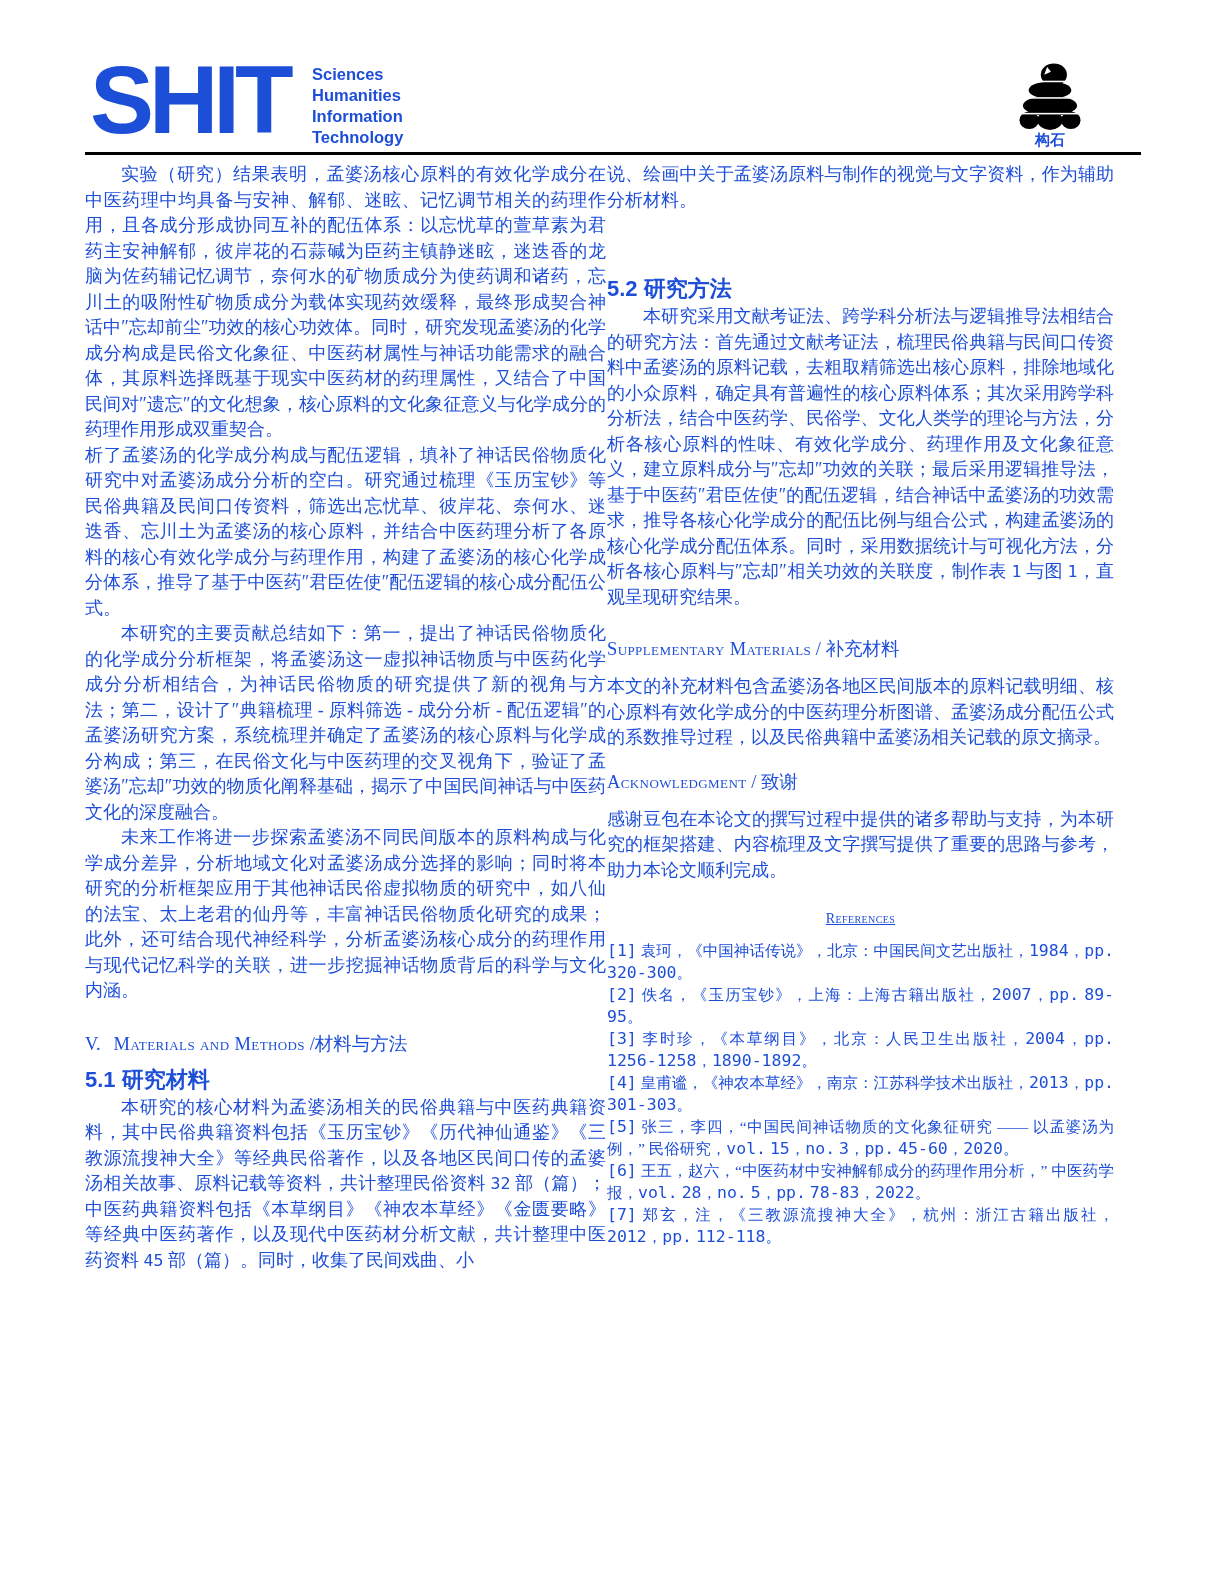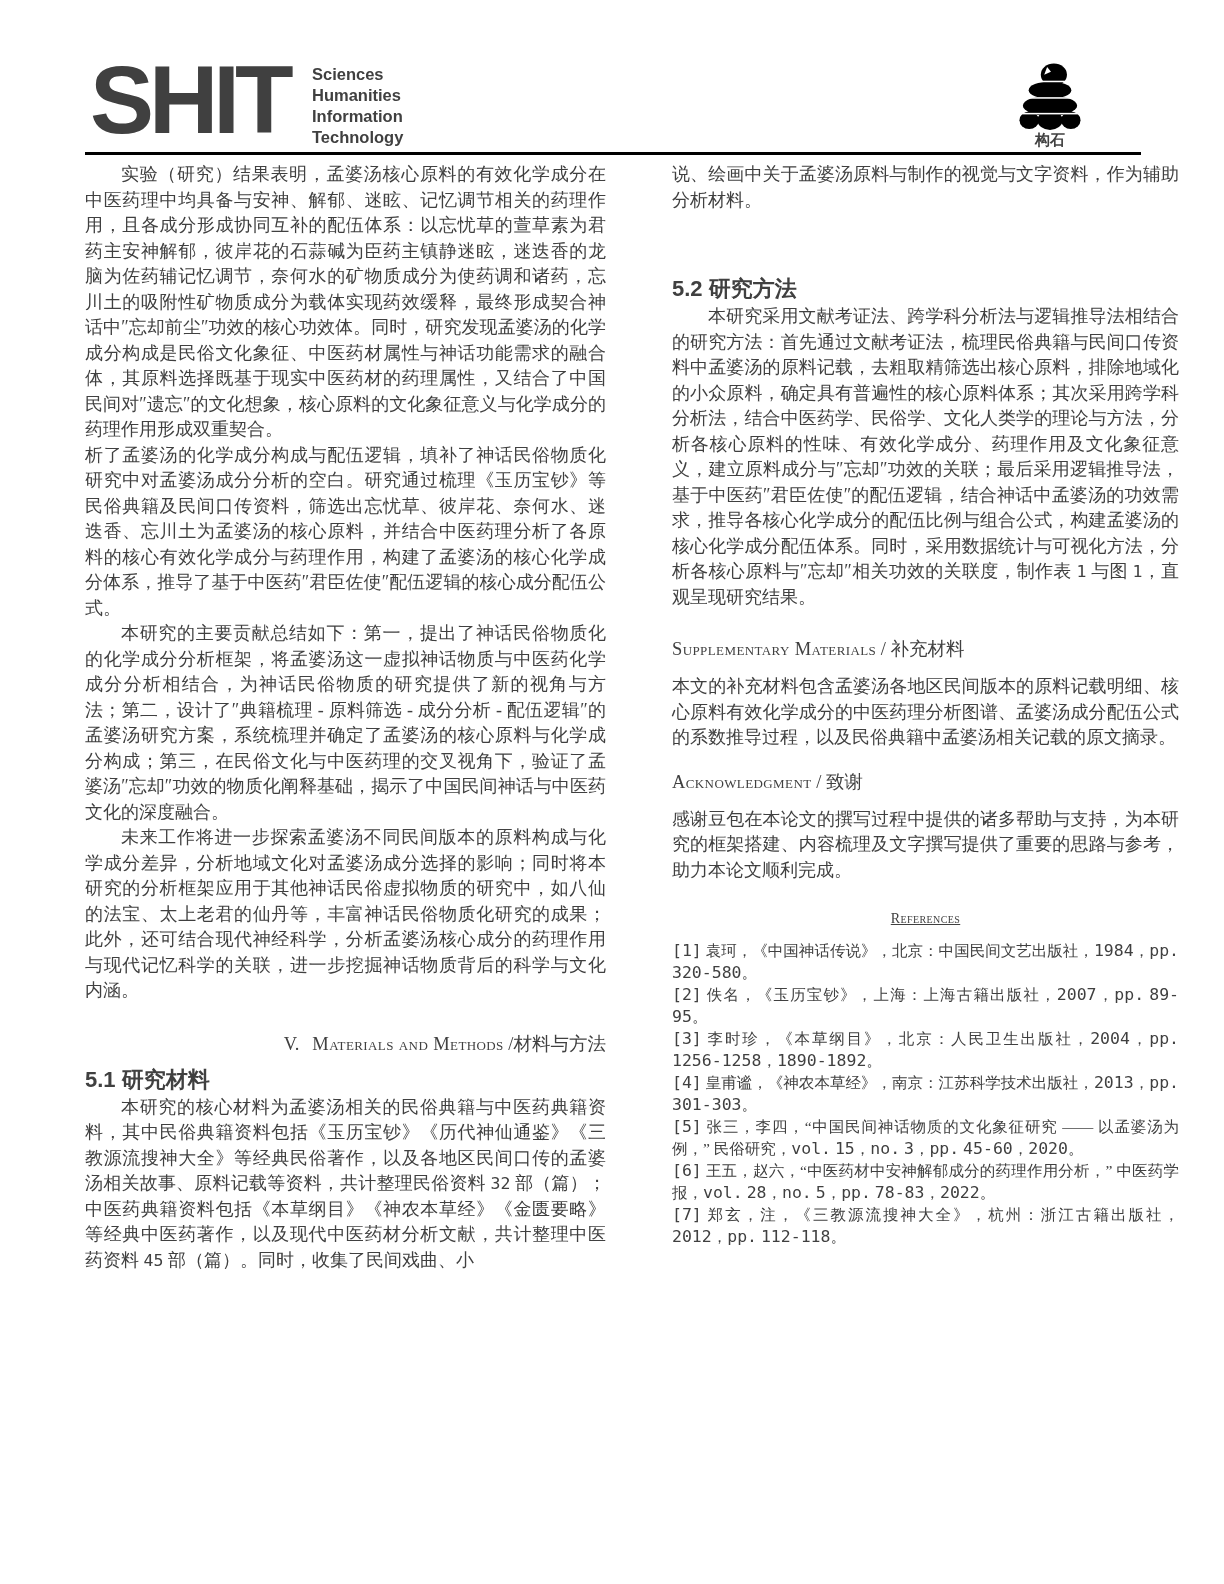--- a/index.html
+++ b/index.html
@@ -1,18 +1,18 @@
 <!DOCTYPE html>
 <html><head>
 <meta charset="utf-8">
 <style>
   html,body { margin:0; padding:0; background:#ffffff; }
   .page {
     position:relative; width:1224px; height:1584px; background:#fff;
-    font-family:"Liberation Serif","DejaVu Serif",serif; color:#404040;
+    font-family:"Liberation Serif","DejaVu Serif",serif; color:#1d4ed8;
     overflow:hidden;
   }
 
   
   .brand-logo {
     position:absolute; left:90px; top:52px;
     font-family:"Liberation Sans","DejaVu Sans",sans-serif;
     font-weight:900; font-size:96px; line-height:96px; letter-spacing:-5px;
   }
   .brand-tagline {
@@ -28,35 +28,35 @@
     font-family:"Liberation Sans","DejaVu Sans",sans-serif;
     font-weight:700; font-size:15px; line-height:16px; margin-top:2px;text-align:center;
   }
   .rule {
     position:absolute; left:85px; top:152px; width:1056px; height:3px; background:#000;
   }
 
   
   .col { position:absolute; top:162px; }
   .col-left  { left:85px;  width:521px; }
-  .col-right { left:672px; width:507px; }
+  .col-right { left:607px; width:507px; }
 
   p.body {
     margin:0; font-size:18px; line-height:25.5px;
     text-align:justify; overflow-wrap:break-word;
   }
   p.indent { text-indent:2em; }
 
   .mono { font-family:"DejaVu Sans Mono","Liberation Mono",monospace; font-size:16.5px; }
 
   .sc { font-variant:small-caps; letter-spacing:0.4px; }
 
   h2.sec-heading {
     margin:27px 0 9px 0; font-weight:400; font-size:18.5px; line-height:26px;
-    text-align:right;
+    text-align:left;
   }
   h2.sec-heading .gap { display:inline-block; width:13px; }
 
   h3.sub-heading {
     margin:2px 0 2px 0;
     font-family:"Liberation Sans","DejaVu Sans",sans-serif;
     font-weight:700; font-size:22px; line-height:27px;
   }
   .mt-62 { margin-top:62px !important; }
 
@@ -135,21 +135,21 @@
     </h2>
     <p class="body">本文的补充材料包含孟婆汤各地区民间版本的原料记载明细、核心原料有效化学成分的中医药理分析图谱、孟婆汤成分配伍公式的系数推导过程，以及民俗典籍中孟婆汤相关记载的原文摘录。</p>
 
     <h2 class="side-heading tight">
       <span class="sc">Acknowledgment</span><span> / 致谢</span>
     </h2>
     <p class="body">感谢豆包在本论文的撰写过程中提供的诸多帮助与支持，为本研究的框架搭建、内容梳理及文字撰写提供了重要的思路与参考，助力本论文顺利完成。</p>
 
     <h2 class="ref-heading sc">References</h2>
     <div class="refs">
-      <p class="ref"><span class="mono">[1]</span> 袁珂，《中国神话传说》，北京：中国民间文艺出版社，<span class="mono">1984</span>，<span class="mono">pp.</span> <span class="mono">320-580</span>。</p>
+      <p class="ref"><span class="mono">[1]</span> 袁珂，《中国神话传说》，北京：中国民间文艺出版社，<span class="mono">1984</span>，<span class="mono">pp.</span> <span class="mono">320-300</span>。</p>
       <p class="ref"><span class="mono">[2]</span> 佚名，《玉历宝钞》，上海：上海古籍出版社，<span class="mono">2007</span>，<span class="mono">pp.</span> <span class="mono">89-95</span>。</p>
       <p class="ref"><span class="mono">[3]</span> 李时珍，《本草纲目》，北京：人民卫生出版社，<span class="mono">2004</span>，<span class="mono">pp.</span> <span class="mono">1256-1258</span>，<span class="mono">1890-1892</span>。</p>
       <p class="ref"><span class="mono">[4]</span> 皇甫谧，《神农本草经》，南京：江苏科学技术出版社，<span class="mono">2013</span>，<span class="mono">pp.</span> <span class="mono">301-303</span>。</p>
       <p class="ref"><span class="mono">[5]</span> 张三，李四，“中国民间神话物质的文化象征研究 —— 以孟婆汤为例，” 民俗研究，<span class="mono">vol.</span> <span class="mono">15</span>，<span class="mono">no.</span> <span class="mono">3</span>，<span class="mono">pp.</span> <span class="mono">45-60</span>，<span class="mono">2020</span>。</p>
       <p class="ref"><span class="mono">[6]</span> 王五，赵六，“中医药材中安神解郁成分的药理作用分析，” 中医药学报，<span class="mono">vol.</span> <span class="mono">28</span>，<span class="mono">no.</span> <span class="mono">5</span>，<span class="mono">pp.</span> <span class="mono">78-83</span>，<span class="mono">2022</span>。</p>
       <p class="ref"><span class="mono">[7]</span> 郑玄，注，《三教源流搜神大全》，杭州：浙江古籍出版社，<span class="mono">2012</span>，<span class="mono">pp.</span> <span class="mono">112-118</span>。</p>
     </div>
   </section>
 
 </div>

